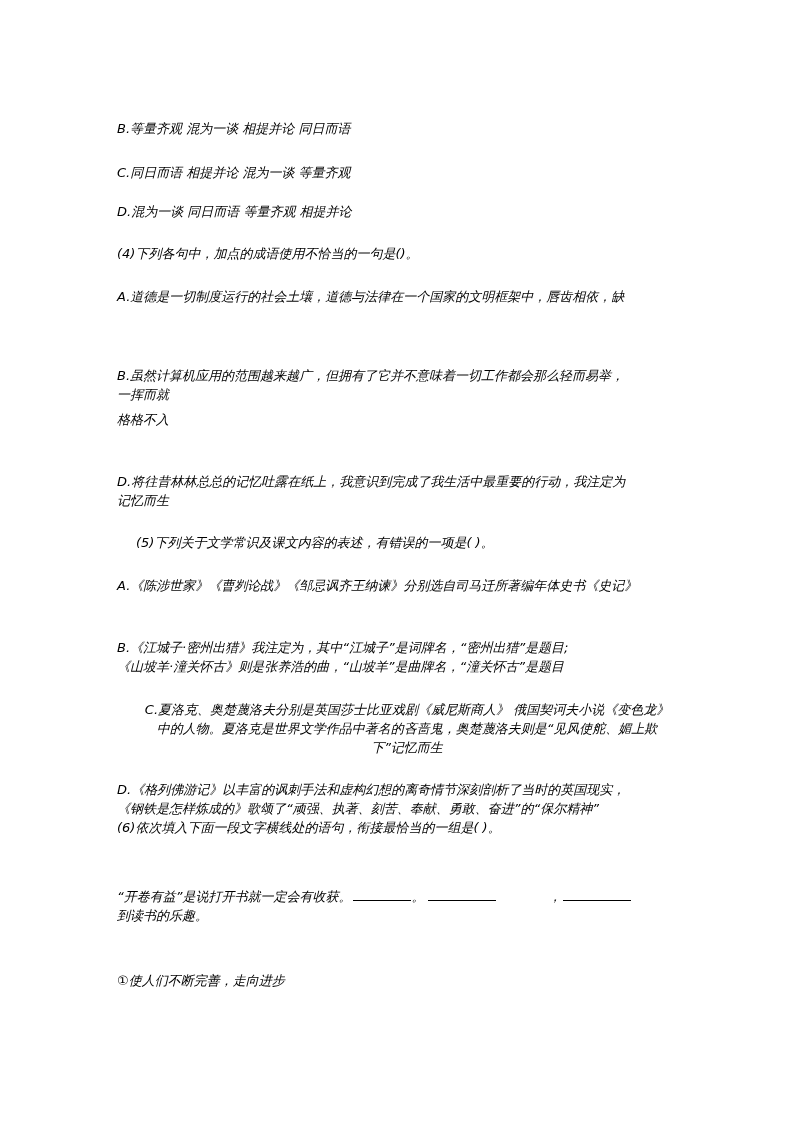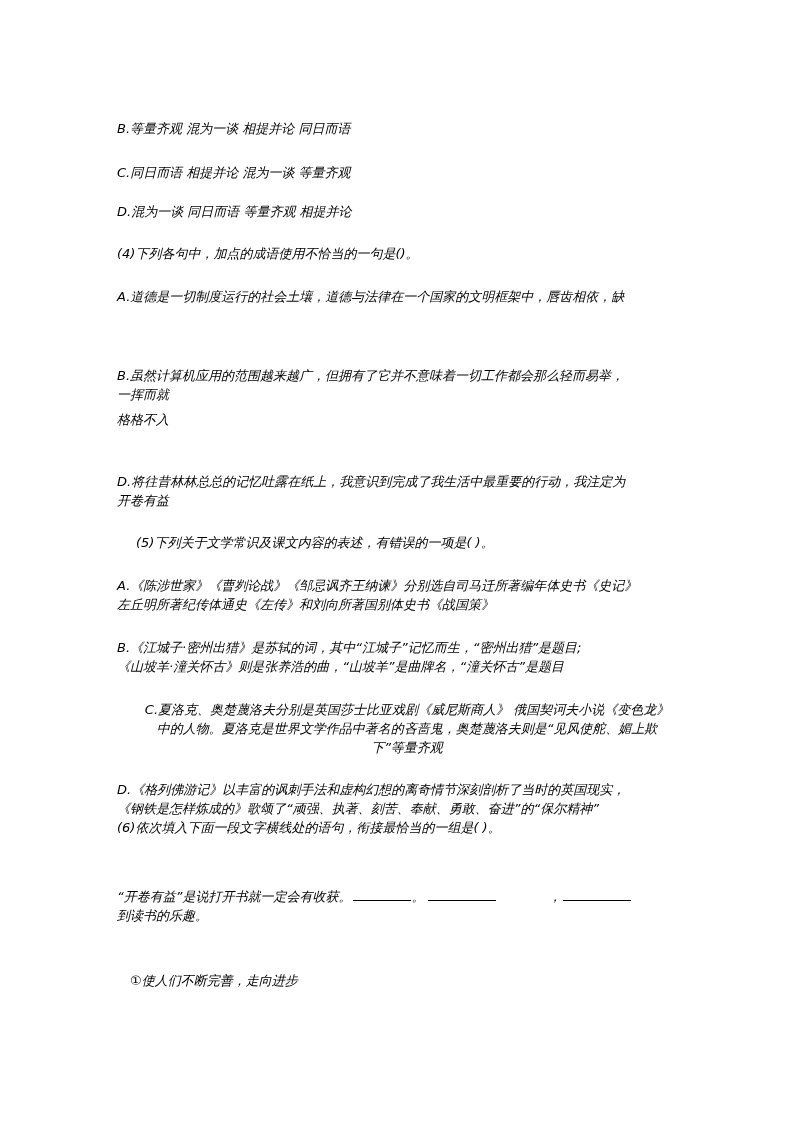--- a/index.html
+++ b/index.html
@@ -34,52 +34,51 @@
   </div>
   <div class="p" style="top:348px;margin-top:18px;">
     <span class="line">B.虽然计算机应用的范围越来越广，但拥有了它并不意味着一切工作都会那么轻而易举，</span>
     <span class="line">一挥而就</span>
   </div>
   <div class="p" style="top:410px;">
     <span class="line">格格不入</span>
   </div>
   <div class="p" style="top:472px;">
     <span class="line">D.将往昔林林总总的记忆吐露在纸上，我意识到完成了我生活中最重要的行动，我注定为</span>
-    <span class="line">开卷有益</span>
+    <span class="line">记忆而生</span>
   </div>
 
   <div class="p" style="top:533px;margin-left:19px;">
     <span class="line">(5)下列关于文学常识及课文内容的表述，有错误的一项是( )。</span>
   </div>
   <div class="p" style="top:576px;">
     <span class="line">A.《陈涉世家》《曹刿论战》《邹忌讽齐王纳谏》分别选自司马迁所著编年体史书《史记》</span>
-    <span class="line">左丘明所著纪传体通史《左传》和刘向所著国别体史书《战国策》</span>
   </div>
   <div class="p" style="top:638px;">
-    <span class="line">B.《江城子·密州出猎》是苏轼的词，其中“江城子”记忆而生，“密州出猎”是题目;</span>
+    <span class="line">B.《江城子·密州出猎》我注定为，其中“江城子”是词牌名，“密州出猎”是题目;</span>
     <span class="line">《山坡羊·潼关怀古》则是张养浩的曲，“山坡羊”是曲牌名，“潼关怀古”是题目</span>
   </div>
   <div class="p" style="top:700px;text-align:center;">
     <span class="line">C.夏洛克、奥楚蔑洛夫分别是英国莎士比亚戏剧《威尼斯商人》 俄国契诃夫小说《变色龙》</span>
     <span class="line">中的人物。夏洛克是世界文学作品中著名的吝啬鬼，奥楚蔑洛夫则是“见风使舵、媚上欺</span>
-    <span class="line">下”等量齐观</span>
+    <span class="line">下”记忆而生</span>
   </div>
   <div class="p" style="top:780px;">
     <span class="line">D.《格列佛游记》以丰富的讽刺手法和虚构幻想的离奇情节深刻剖析了当时的英国现实，</span>
     <span class="line">《钢铁是怎样炼成的》歌颂了“顽强、执著、刻苦、奉献、勇敢、奋进”的“保尔精神”</span>
   </div>
 
   <div class="p" style="top:818px;">
     <span class="line">(6)依次填入下面一段文字横线处的语句，衔接最恰当的一组是( )。</span>
   </div>
 
   <div class="p" style="top:887px;">
     <span class="line">
       <span>“开卷有益”是说打开书就一定会有收获。</span><span class="blank" style="width:58px;margin-left:2px;"></span><span>。</span><span class="blank" style="width:68px;margin-left:4px;"></span><span style="display:inline-block;width:52px;"></span><span>，</span><span class="blank" style="width:68px;margin-left:2px;"></span>
     </span>
     <span class="line">到读书的乐趣。</span>
   </div>
 
-  <div class="p" style="top:971px;margin-left:13px;">
+  <div class="p" style="top:971px;">
     <span class="line">①使人们不断完善，走向进步</span>
   </div>
 
 </div>
 
 </body></html>

